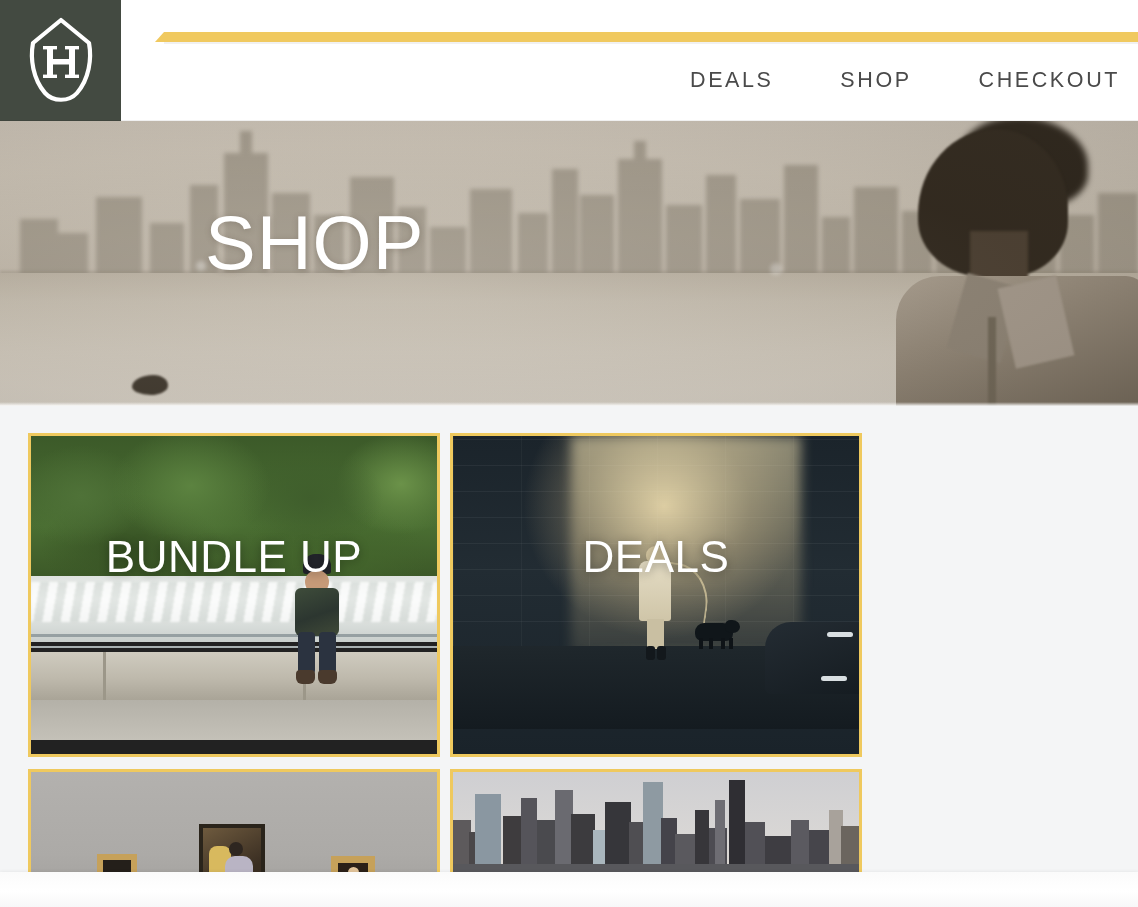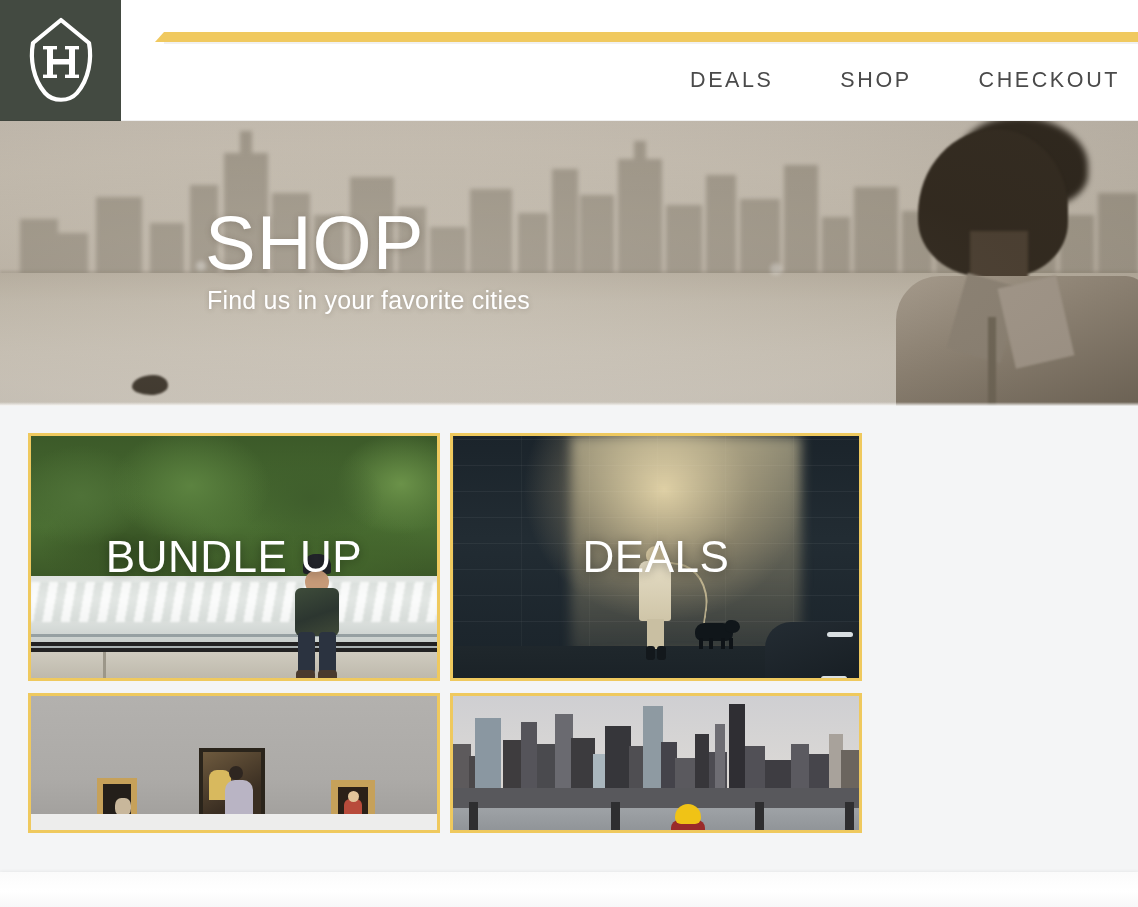--- a/index.html
+++ b/index.html
@@ -153,21 +153,21 @@
   }
 
   
   .grid {
     position:absolute; left:28px; top:433px;
     width: 838px;
   }
   .grid-row { display:flex; gap:10px; margin-bottom:12px; }
   .card {
     position:relative;
-    width: 412px; height: 248px;
+    width: 412px; height: 324px;
     border: 3px solid #EFC95E;
     background:#222; overflow:hidden; cursor:pointer;
     box-sizing: border-box;
   }
   .card-short { height: 140px; }
   .card-photo { position:absolute; inset:0; overflow:hidden; }
   .card-label {
     position:absolute; left:0; right:0; top:96px;
     text-align:center; color:#fff; font-size:44px; font-weight:400;
     letter-spacing: 0.5px; z-index:5;
@@ -369,21 +369,20 @@
         <div class="fig-collarL"></div>
         <div class="fig-collarR"></div>
         <div class="fig-placket"></div>
       </div>
 
       <div class="hero-vignette"></div>
     </div>
 
     <div class="hero-content">
       <h1 class="hero-title">SHOP</h1>
-      <div class="hero-sub">Find us in your favorite cities</div>
     </div>
 
     <div class="hero-bottom-edge"></div>
   </div>
 
   <div class="right-col"></div>
 
   <div class="grid">
 
     <div class="grid-row">

